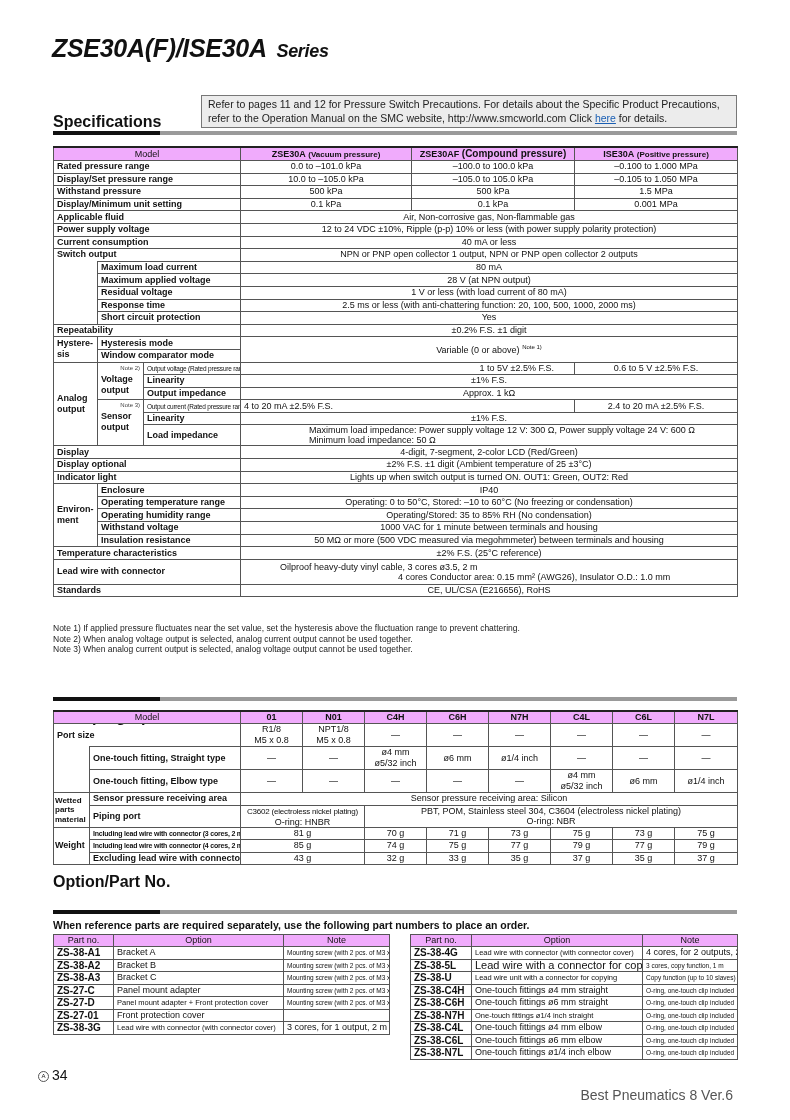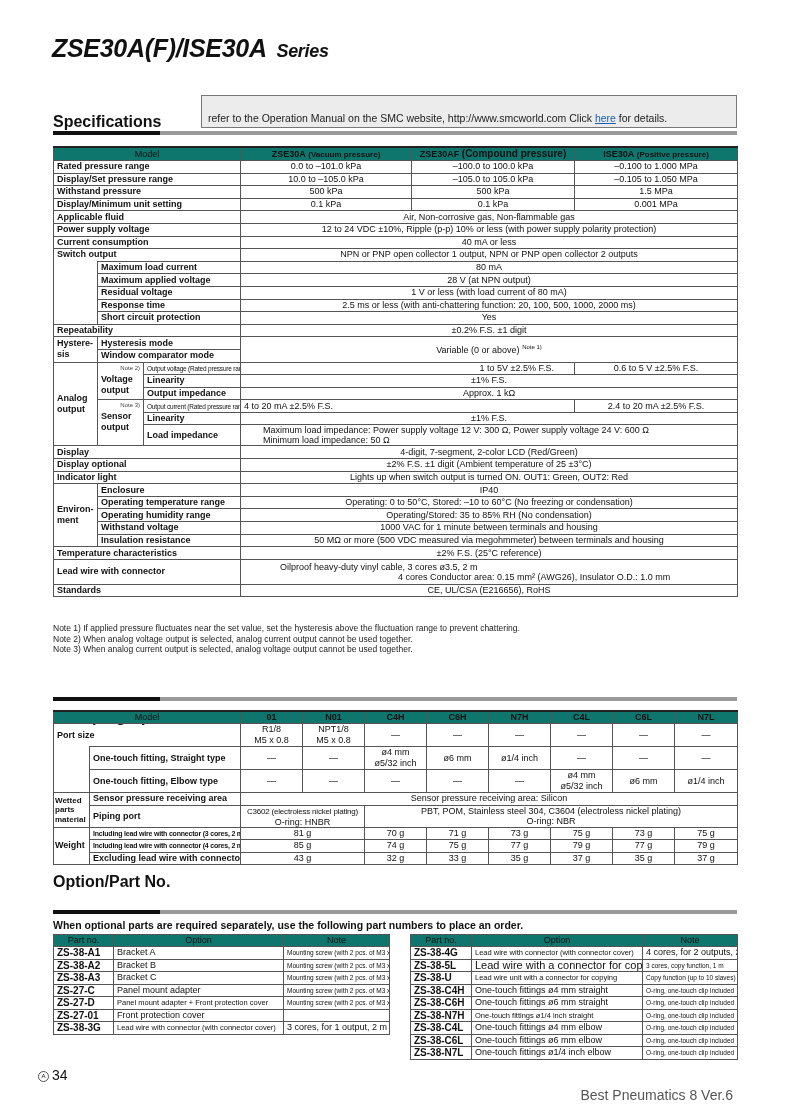--- a/index.html
+++ b/index.html
@@ -6,21 +6,21 @@
   body{width:790px;height:1120px;position:relative;overflow:hidden;font-family:"Liberation Sans",sans-serif;color:#111;}
   .title{position:absolute;left:52px;top:34px;font-size:25px;font-weight:bold;font-style:italic;letter-spacing:-0.3px;}
   .title .sub{font-size:18px;font-style:italic;font-weight:bold;margin-left:4px;}
   .notebox{position:absolute;left:201px;top:95px;width:536px;height:33px;border:1px solid #777;background:#ececec;font-size:10.5px;line-height:13.5px;padding:2px 0 0 6px;box-sizing:border-box;color:#222;}
   .notebox a{color:#1a5fb4;text-decoration:underline;}
   .h2{position:absolute;left:53px;font-size:16px;font-weight:bold;color:#111;}
   .rule{position:absolute;left:53px;width:684px;height:4px;background:#9a9a9a;}
   .rule::before{content:"";position:absolute;left:0;top:0;width:107px;height:4px;background:#111;}
   table{border-collapse:collapse;position:absolute;font-size:9px;line-height:11px;table-layout:fixed;}
   td,th{border:1px solid #555;padding:0 3px;text-align:center;vertical-align:middle;white-space:nowrap;overflow:hidden;}
-  th{background:#0f766e;font-weight:normal;}
+  th{background:#f0abfc;font-weight:normal;}
   th b{font-weight:bold;}
   .lb{text-align:left;font-weight:bold;}
   .tiny{font-size:6.5px;letter-spacing:-0.2px;}
   .noteS{font-size:6px;color:#444;}
   #spec{left:53px;top:146px;width:684px;border-top:2px solid #222;}
   #spec td{height:11.6px;}
   .notes{position:absolute;left:53px;top:623px;font-size:8.5px;line-height:10.5px;color:#222;}
   #pipe{left:53px;top:710px;width:684px;border-top:2px solid #222;}
   #pipe td{height:11.6px;}
   .instr{position:absolute;left:53px;top:919px;font-size:10.5px;font-weight:bold;}
@@ -34,21 +34,21 @@
   .pageno .circ{display:inline-block;width:9px;height:9px;border:1px solid #555;border-radius:50%;font-size:6px;line-height:9px;text-align:center;vertical-align:2px;margin-right:3px;}
   .footer{position:absolute;right:57px;top:1087px;font-size:14px;color:#555;}
   sup{font-size:6px;}
 </style>
 </head>
 <body>
 
 <div class="title"><span>ZSE30A(F)/ISE30A</span> <span class="sub">Series</span></div>
 
 <div class="notebox">
-  <br>
+  <span>Refer to pages 11 and 12 for Pressure Switch Precautions. For details about the Specific Product Precautions,</span><br>
   <span>refer to the Operation Manual on the SMC website, http://www.smcworld.com Click </span><a>here</a><span> for details.</span>
 </div>
 
 <div class="h2" style="top:113px;">Specifications</div>
 <div class="rule" style="top:131px;"></div>
 
 <table id="spec">
   <colgroup>
       <col style="width:44px">
       <col style="width:46px">
@@ -157,21 +157,21 @@
     <td class="lb tiny" style="font-weight:normal">Output current (Rated pressure range)</td>
         <td colspan="2" style="text-align:left;padding-right:20px">4 to 20 mA ±2.5% F.S.</td>
         <td>2.4 to 20 mA ±2.5% F.S.</td>
       </tr>
   <tr>
         <td class="lb">Linearity</td>
         <td colspan="3">±1% F.S.</td>
       </tr>
   <tr>
         <td class="lb" rowspan="2">Load impedance</td>
-        <td colspan="3" rowspan="2" style="text-align:left;padding-left:22px;line-height:10px"><span>Maximum load impedance: Power supply voltage 12 V: 300 Ω, Power supply voltage 24 V: 600 Ω</span><br><span>Minimum load impedance: 50 Ω</span></td>
+        <td colspan="3" rowspan="2" style="text-align:left;padding-left:68px;line-height:10px"><span>Maximum load impedance: Power supply voltage 12 V: 300 Ω, Power supply voltage 24 V: 600 Ω</span><br><span>Minimum load impedance: 50 Ω</span></td>
       </tr>
   <tr></tr>
   <tr>
         <td colspan="3" class="lb">Display</td>
         <td colspan="3">4-digit, 7-segment, 2-color LCD (Red/Green)</td>
       </tr>
   <tr>
         <td colspan="3" class="lb">Display optional</td>
         <td colspan="3">±2% F.S. ±1 digit (Ambient temperature of 25 ±3°C)</td>
       </tr>
@@ -322,21 +322,21 @@
         <td>35 g</td>
         <td>37 g</td>
         <td>35 g</td>
         <td>37 g</td>
       </tr>
 </tbody>
   </table>
 
 <div class="h2" style="top:873px;">Option/Part No.</div>
 <div class="rule" style="top:910px;"></div>
-<div class="instr">When optional parts are required separately, use the following part numbers to place an order.</div>
+<div class="instr">When reference parts are required separately, use the following part numbers to place an order.</div>
 
 <table id="optL" class="opt">
   <colgroup>
       <col style="width:60px">
       <col style="width:170px">
       <col style="width:106px">
     </colgroup>
   <tbody>
       <tr>
         <th>Part no.</th>

